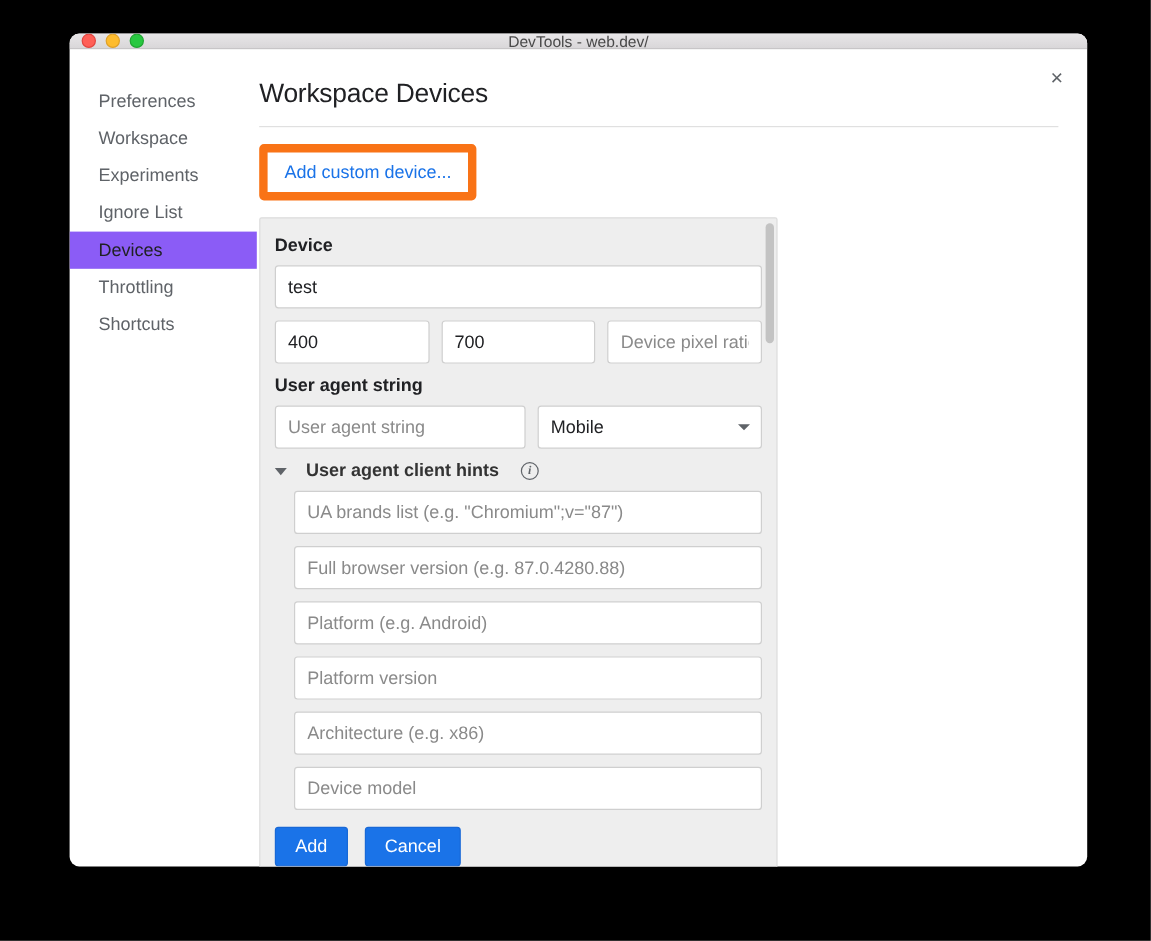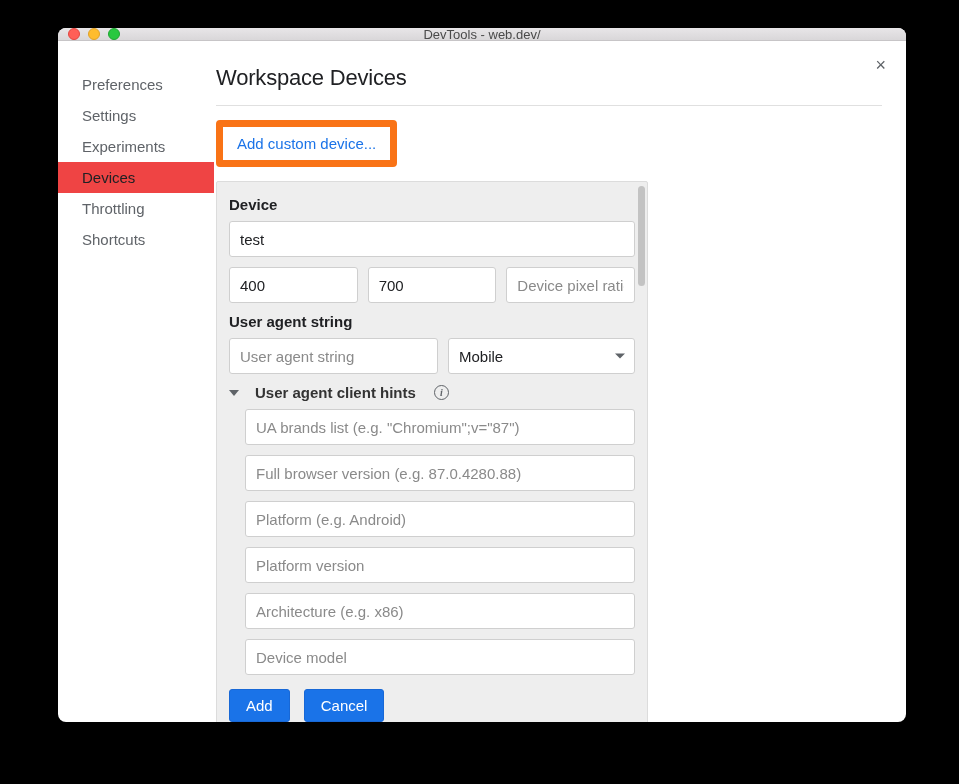--- a/index.html
+++ b/index.html
@@ -69,21 +69,21 @@
     margin-bottom: 14px;
     letter-spacing: -0.2px;
   }
   .nav-item {
     padding: 7px 10px 7px 0;
     font-size: 15px;
     color: #5f6368;
     cursor:pointer;
   }
   .nav-item.active {
-    background: #ef4444;
+    background: #8b5cf6;
     margin-left:-24px;
     padding-left:24px;
     color:#202124;
   }
   .main {
     flex:1;
     padding-left: 2px;
   }
   .main h2 {
     font-size: 22px;
@@ -177,22 +177,23 @@
       <div class="dot green"></div>
     </div>
     <div class="titlebar-title">DevTools - web.dev/</div>
   </div>
 
   <div class="content">
     <div class="close-x">×</div>
 
     <aside class="sidebar">
       <div class="nav-item">Preferences</div>
-      <div class="nav-item">Settings</div>
+      <div class="nav-item">Workspace</div>
       <div class="nav-item">Experiments</div>
+      <div class="nav-item">Ignore List</div>
       <div class="nav-item active">Devices</div>
       <div class="nav-item">Throttling</div>
       <div class="nav-item">Shortcuts</div>
     </aside>
 
     <section class="main">
       <h2>Workspace Devices</h2>
       <hr class="divider">
       <button class="add-btn">Add custom device...</button>
 

